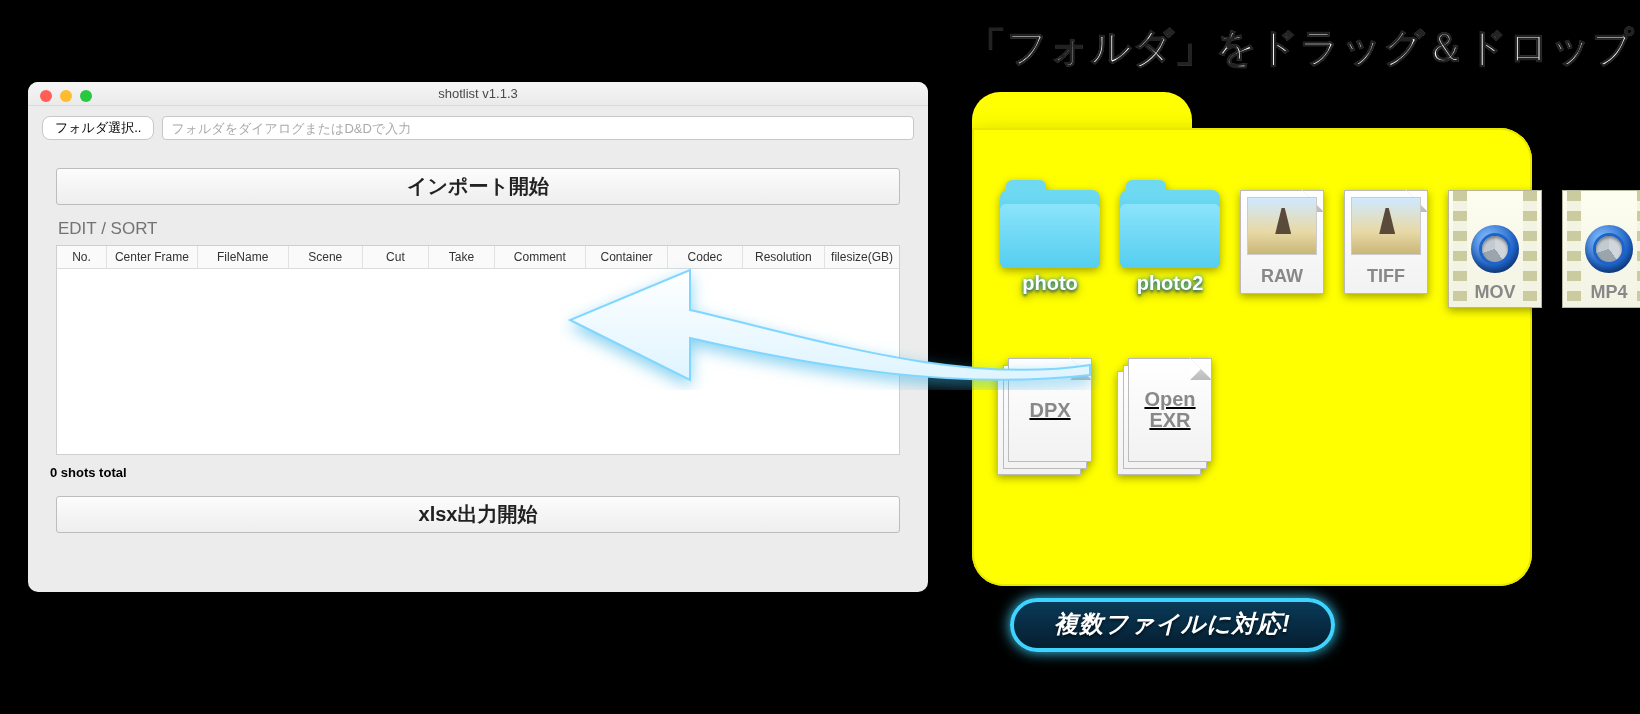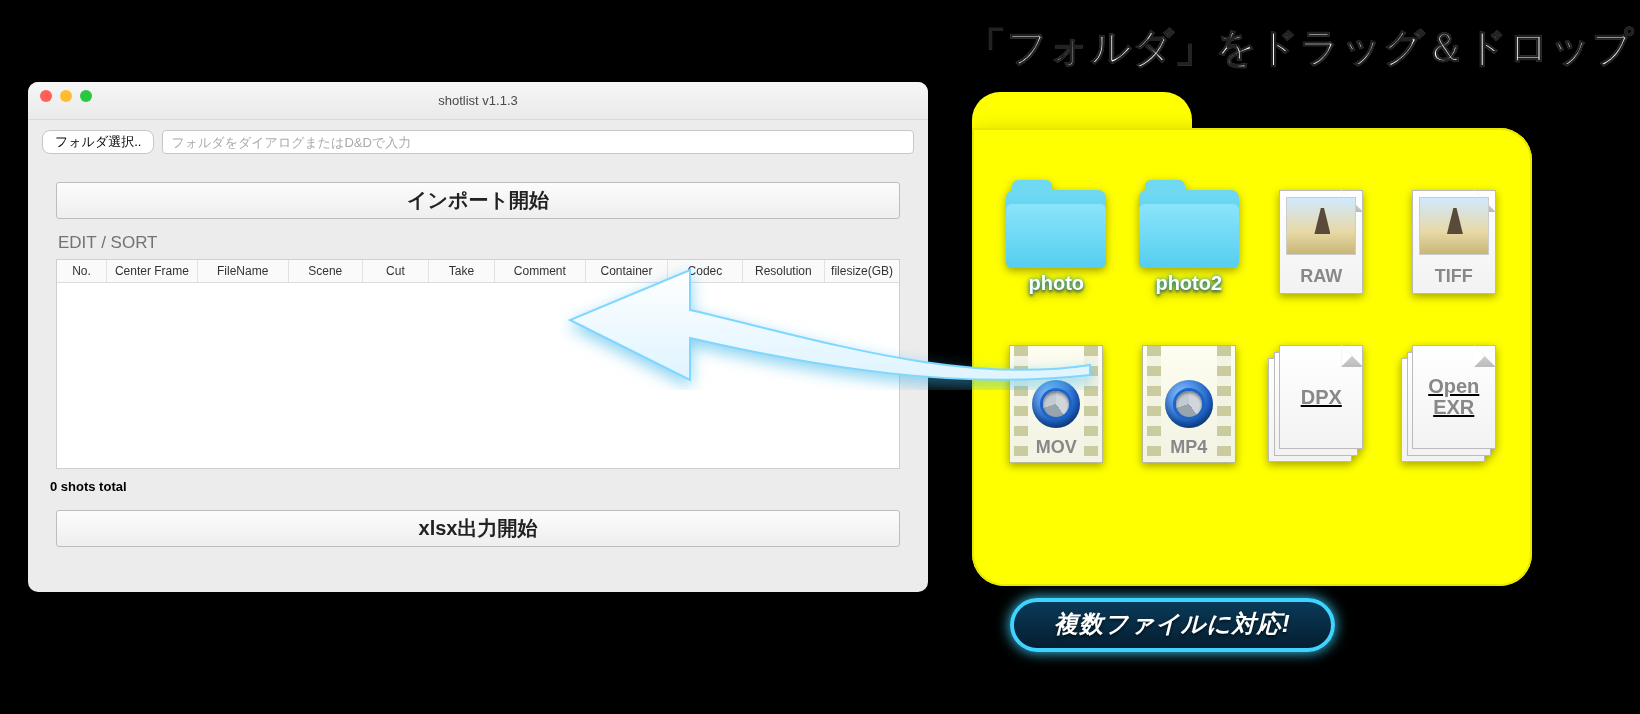--- a/index.html
+++ b/index.html
@@ -19,21 +19,21 @@
     top: 82px;
     width: 900px;
     height: 510px;
     background: #ececec;
     border-radius: 10px;
     box-shadow: 0 20px 50px rgba(0,0,0,.6);
     display: flex;
     flex-direction: column;
   }
   .titlebar {
-    height: 38px;
+    height: 24px;
     display: flex;
     align-items: center;
     position: relative;
     border-bottom: 1px solid #d9d9d9;
     background: linear-gradient(#f6f6f6,#eaeaea);
     border-radius: 10px 10px 0 0;
   }
   .traffic-lights {
     position: absolute;
     left: 12px; top: 8px;
@@ -159,21 +159,21 @@
     background: #ffff00;
     border-radius: 0 32px 32px 32px;
     box-shadow: 0 16px 30px rgba(0,0,0,.55), 0 0 0 2px #e8e800 inset;
   }
 
   .icon-grid {
     position: absolute;
     left: 1000px; top: 190px;
     width: 510px;
     display: grid;
-    grid-template-columns: repeat(4, 1fr);
+    grid-template-columns: repeat(6, 1fr);
     column-gap: 20px;
     row-gap: 50px;
   }
   .ic {
     display: flex;
     flex-direction: column;
     align-items: center;
     filter: drop-shadow(0 3px 4px rgba(0,0,0,.35));
   }
   .ic-label {

